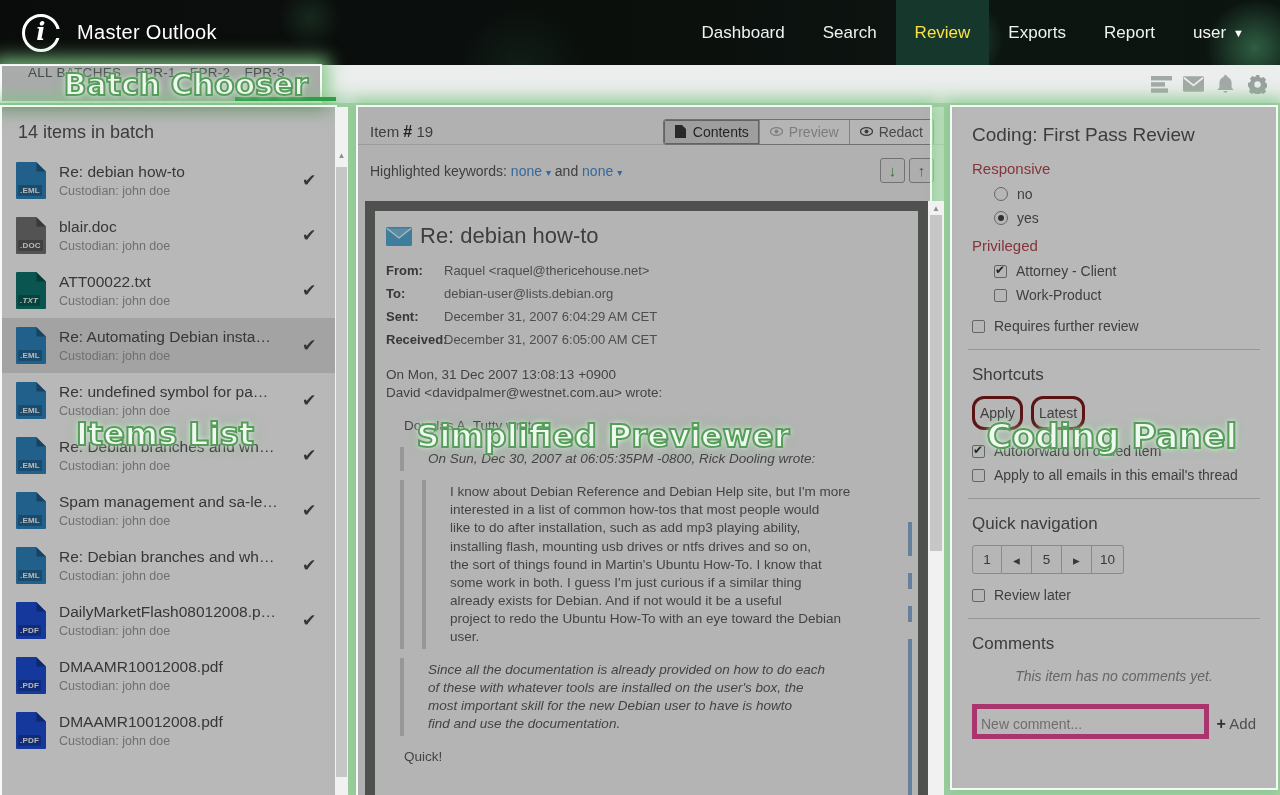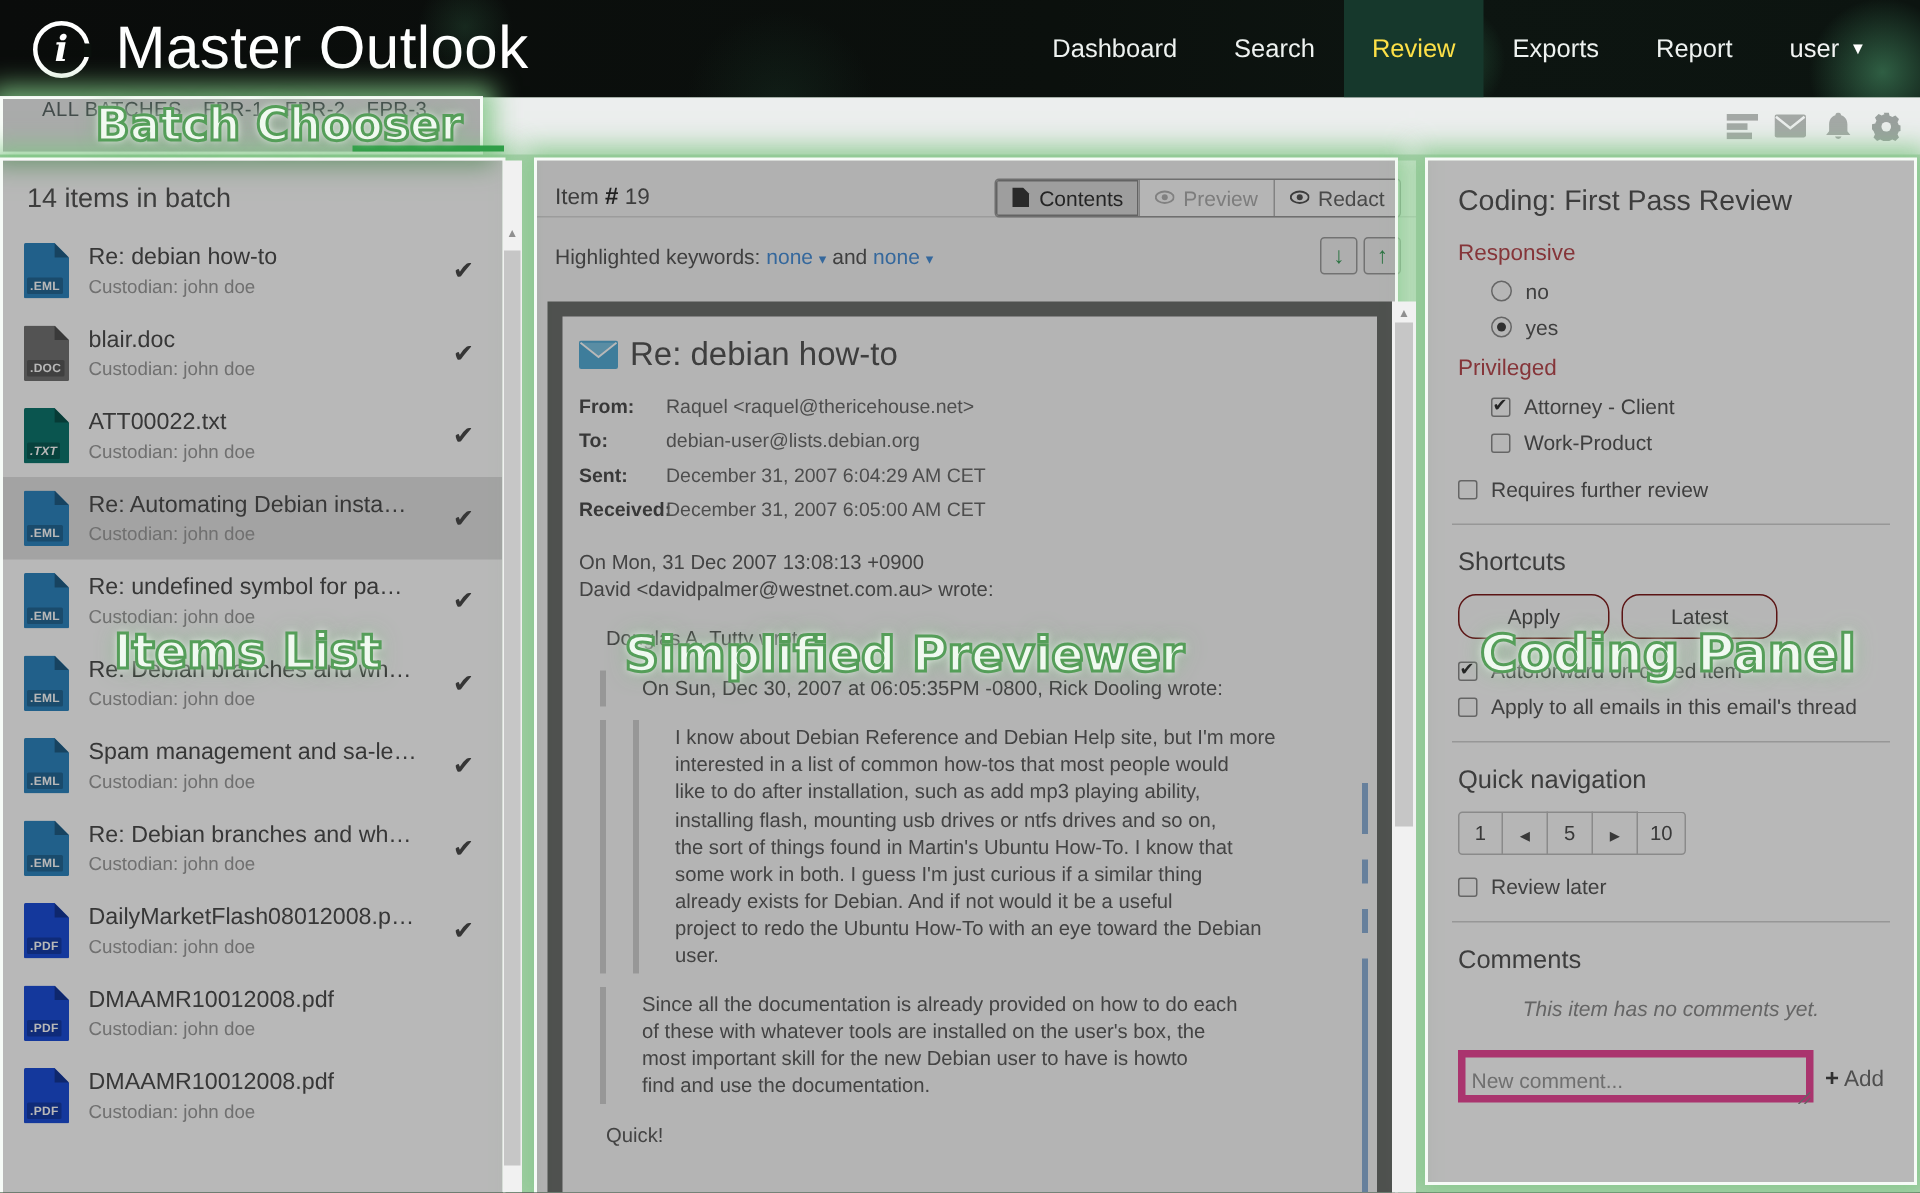--- a/index.html
+++ b/index.html
@@ -14,21 +14,21 @@
       radial-gradient(circle 70px at 1255px 48px, rgba(90,185,130,.45), transparent 70%),
       radial-gradient(circle 45px at 310px 18px, rgba(60,120,85,.25), transparent 70%),
       radial-gradient(circle 90px at 520px 70px, rgba(40,90,65,.2), transparent 70%),
       linear-gradient(90deg,#0a0c0b 0%, #0b100d 55%, #0d1511 75%, #0c1410 100%);
     display:flex; align-items:center; padding:0 22px; z-index:2; }
   .brand { display:flex; align-items:center; gap:17px; height:100%; }
   .logo-ring { position:relative; width:38px; height:38px; border:3px solid #fff; border-radius:50%; }
   .logo-ring::before { content:"i"; position:absolute; left:50%; top:50%; transform:translate(-52%,-54%);
     font:italic 700 24px "DejaVu Serif", serif; color:#fff; }
   .logo-ring::after { content:""; position:absolute; right:-4px; top:12px; width:5px; height:9px; background:#0b100d; }
-  .brand-text { color:#fff; font-size:40px; font-weight:500; letter-spacing:.3px; }
+  .brand-text { color:#fff; font-size:20px; font-weight:500; letter-spacing:.3px; }
   .nav-right { margin-left:auto; display:flex; height:100%; align-items:stretch; }
   .nav-item { display:flex; align-items:center; padding:0 19px; color:#eef2f0; font-size:17px; cursor:pointer; }
   .nav-item.active { background:#16382c; color:#fde047; }
   .nav-user { display:flex; align-items:center; gap:7px; padding:0 14px 0 19px; color:#f2f4f3; font-size:17px; }
   .caret { font-size:11px; color:#fff; }
 
   
   .batchbar { position:absolute; left:0; top:65px; width:1280px; height:38px; background:#eceeee; z-index:2; }
   .batch-tabs { display:flex; align-items:flex-start; height:100%; padding-left:28px; gap:14px; }
   .batch-tab { font-size:13.5px; color:#5f6a6a; letter-spacing:.3px; cursor:pointer; white-space:nowrap; }
@@ -82,21 +82,21 @@
     display:flex; align-items:center; justify-content:center; font-size:15px; font-weight:bold; color:#3ea05d; cursor:pointer; }
 
   
   .frame { position:absolute; left:7px; right:16px; top:94px; bottom:0; background:#6e716e; padding:10px 10px 0 10px; }
   .doc { position:relative; width:100%; height:100%; background:#fafafa; padding:12px 24px 0 11px; overflow:hidden; }
   .subject { display:flex; align-items:center; gap:8px; font-size:22px; color:#575757; margin-bottom:10px; }
   .hdr-row { display:flex; font-size:13px; line-height:23px; color:#6b6b6b; }
   .hdr-label { width:58px; font-weight:bold; color:#4e4e4e; flex:0 0 58px; }
   #email-body { margin-top:14px; }
   .qb { position:relative; margin:15px 0; white-space:pre-line; color:#5d5d5d; font-size:13.5px; line-height:1.34; }
-  .qb.d0 { padding-left:0; } .qb.d1 { padding-left:18px; } .qb.d2 { padding-left:42px; } .qb.d3 { padding-left:64px; }
+  .qb.d0 { padding-left:0; } .qb.d1 { padding-left:18px; } .qb.d2 { padding-left:42px;font-style:italic; } .qb.d3 { padding-left:64px; }
   .qline { position:absolute; top:-3px; bottom:-3px; width:4px; background:#d2d2d2; }
   .bluebar { position:absolute; right:6px; width:4px; background:#8fb2d9; }
 
   
   .mscroll { position:absolute; left:928px; top:98px; width:16px; bottom:0; background:#f1f1f1; z-index:6; }
   .mscroll .thumb { position:absolute; left:2px; width:12px; top:14px; height:336px; background:#c6c6c6; }
 
   
   .panel-right { position:absolute; left:952px; top:4px; width:324px; bottom:7px; background:#fff;
     padding:17px 20px; overflow:hidden; z-index:1; }
@@ -104,21 +104,21 @@
   .grp-label { font-size:15px; color:#b94a50; margin:11px 0 9px; }
   .opt { display:flex; align-items:center; gap:9px; margin:8px 0 8px 22px; font-size:14px; color:#585858; cursor:pointer; }
   .opt.flush { margin-left:0; margin-top:15px; }
   .radio { width:14px; height:14px; border:1px solid #8d8d8d; border-radius:50%; background:#fdfdfd; position:relative; flex:0 0 14px; }
   .radio.sel::after { content:""; position:absolute; left:3px; top:3px; width:6px; height:6px; border-radius:50%; background:#444; }
   .cb { width:13px; height:13px; border:1px solid #8d8d8d; border-radius:2px; background:#fdfdfd; position:relative; flex:0 0 13px; }
   .cb.on::after { content:"\2714"; position:absolute; left:0px; top:-3px; font-size:12px; color:#333; }
   .sep { border-top:1px solid #d2d2d2; margin:15px -4px; }
   .sec-title { font-size:17px; color:#555; margin:2px 0 11px; }
   .sc-buttons { display:flex; gap:8px; margin-bottom:13px; }
-  .sc-btn { padding:6px 32px; font-size:14px; color:#555; background:#fdfdfd; border:1px solid #7f1d1d; border-radius:12px; cursor:pointer; }
+  .sc-btn { padding:6px 5px; font-size:14px; color:#555; background:#fdfdfd; border:3px solid #7f1d1d; border-radius:12px; cursor:pointer; }
   .pg-group { display:flex; margin:3px 0 13px; }
   .pg-btn { min-width:30px; height:29px; display:flex; align-items:center; justify-content:center;
     border:1px solid #c0c0c0; border-left:none; background:#fdfdfd; font-size:13.5px; color:#4f4f4f; cursor:pointer; padding:0 8px; }
   .pg-btn:first-child { border-left:1px solid #c0c0c0; border-radius:3px 0 0 3px; }
   .pg-btn:last-child { border-radius:0 3px 3px 0; }
   .no-comments { font-style:italic; font-size:14px; color:#8d8d8d; text-align:center; margin:14px 0 20px; }
   .comment-row { display:flex; gap:8px; align-items:center; }
   .ta-wrap { position:relative; flex:1; }
   .ta-wrap textarea { width:100%; height:35px; resize:none; border:5px solid #ec4899; background:#fff;
     font-family:"Liberation Sans",sans-serif; font-size:14px; color:#555; padding:7px 4px; outline:none; }

